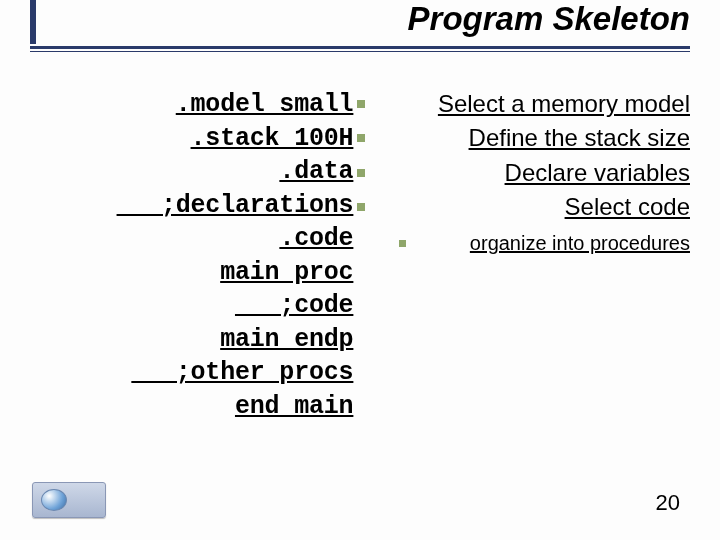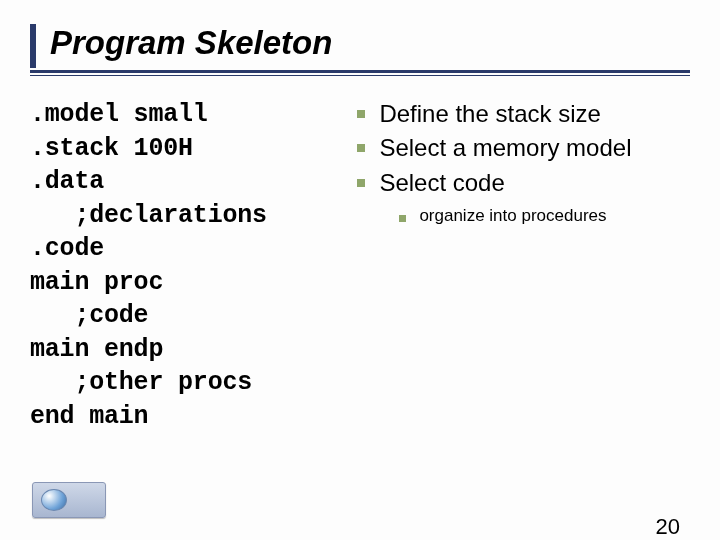--- a/index.html
+++ b/index.html
@@ -10,21 +10,22 @@
     background: #fdfdfd;
     font-family: Arial, Helvetica, sans-serif;
     overflow: hidden;
     position: relative;
   }
   .slide {
     width: 720px;
     height: 540px;
     position: relative;
     box-sizing: border-box;
-    padding: 24px 30px 0 30px;
+    padding: 0 30px 0 30px;
+    text-align: right;
   }
   .title-wrap {
     border-left: 6px solid #2a3a6a;
     padding-left: 14px;
   }
   .title {
     font-size: 33px;
     font-weight: bold;
     color: #000;
     margin: 0;
@@ -32,21 +33,22 @@
     font-style: italic;
   }
   .underline {
     border-top: 3px solid #2a3a6a;
     border-bottom: 1px solid #2a3a6a;
     height: 2px;
     margin-top: 2px;
   }
   .body {
     display: flex;
-    margin-top: 22px;
+    margin-top: 36px;
+    text-decoration: underline;
   }
   .col-code {
     width: 49%;
     font-family: "Courier New", Courier, monospace;
     font-weight: bold;
     font-size: 25px;
     line-height: 1.34;
     color: #000;
     white-space: pre;
     letter-spacing: -0.2px;
@@ -73,41 +75,41 @@
     left: 4px;
     top: 12px;
     width: 8px;
     height: 8px;
     background: #8fa66a;
   }
   ul.lvl2 {
     list-style: none;
     padding: 0;
     margin: 6px 0 6px 18px;
-    font-size: 17px;
+    font-size: 20px;
     line-height: 1.3;
   }
   ul.lvl2 > li {
     padding-left: 22px;
     position: relative;
     margin-bottom: 2px;
   }
   ul.lvl2 > li::before {
     content: "";
     position: absolute;
     left: 2px;
     top: 10px;
     width: 7px;
     height: 7px;
     background: #8fa66a;
   }
   .pagenum {
     position: absolute;
     right: 40px;
-    bottom: 0;
+    bottom: 24px;
     font-size: 22px;
     color: #000;
   }
   .logo {
     position: absolute;
     left: 32px;
     bottom: 22px;
     width: 72px;
     height: 34px;
     background: linear-gradient(#cfd8e8, #a8b6d0);
@@ -141,22 +143,23 @@
 .data
    ;declarations
 .code
 main proc
    ;code
 main endp
    ;other procs
 end main</div>
     <div class="col-bullets">
       <ul class="lvl1" id="bullet-list">
+          <li><span>Select a memory model</span></li>
           <li><span>Define the stack size</span></li>
-          <li><span>Select a memory model</span></li>
+          <li><span>Declare variables</span></li>
           <li><span>Select code</span><ul class="lvl2">
               <li><span>organize into procedures</span></li>
             </ul></li>
         </ul>
     </div>
   </div>
 
   <div class="logo"></div>
   <div class="pagenum">20</div>
 </div>

